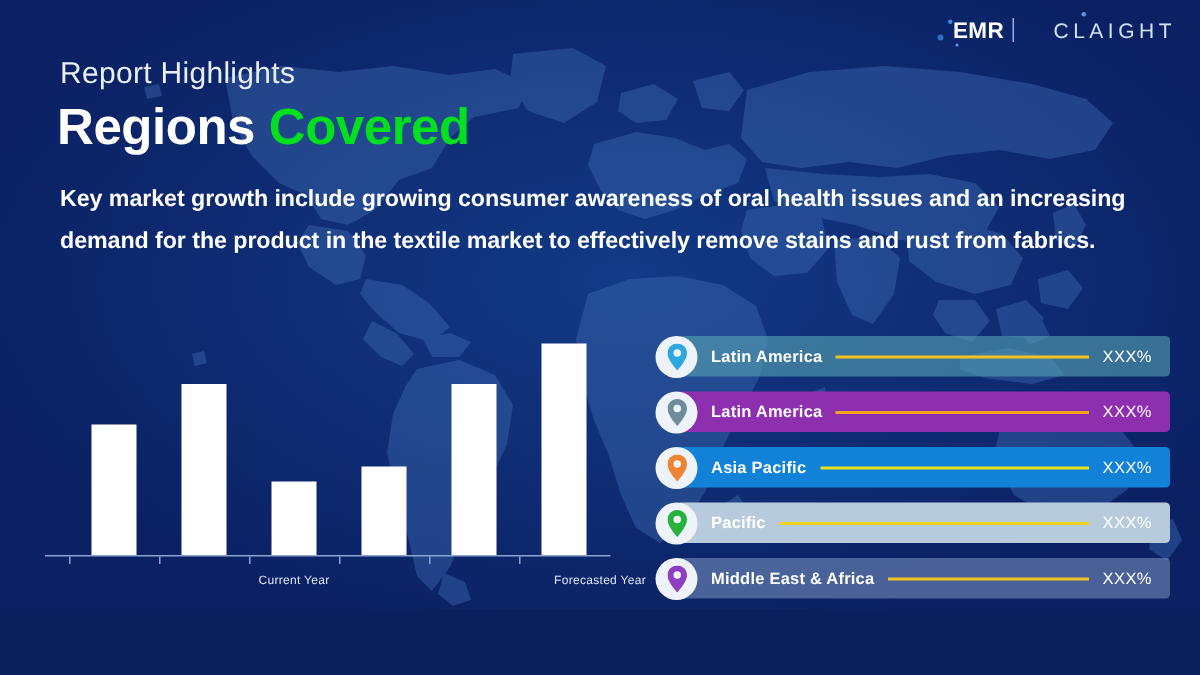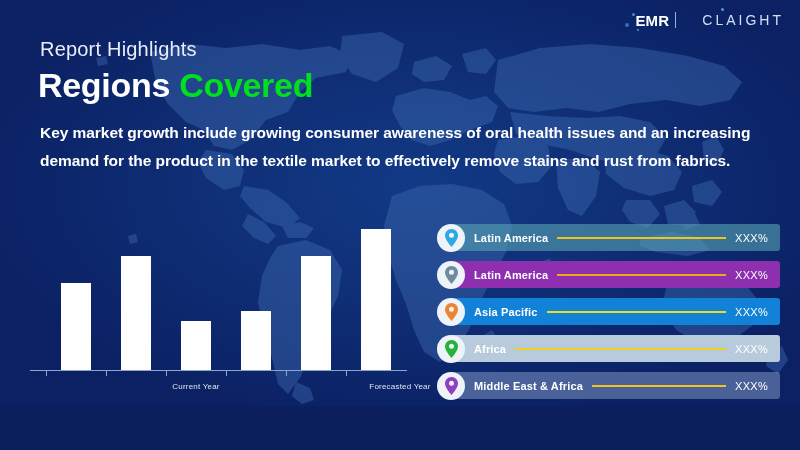--- a/index.html
+++ b/index.html
@@ -367,21 +367,21 @@
         <span class="pct">XXX%</span>
       </div>
       <div class="legend-row">
         <div class="row-bg" style="background: rgb(184, 203, 220);"></div>
         <div class="pin">
           <svg width="13" height="18" viewBox="0 0 13 18">
             <path d="M6.5 0C2.9 0 0 2.9 0 6.5C0 11 6.5 18 6.5 18S13 11 13 6.5C13 2.9 10.1 0 6.5 0Z" fill="#27b23e"></path>
             <circle cx="6.5" cy="6.3" r="2.5" fill="#eef3f9"></circle>
           </svg>
         </div>
-        <span class="region-name">Africa</span>
+        <span class="region-name">Pacific</span>
         <span class="dash" style="background: rgb(242, 209, 30);"></span>
         <span class="pct">XXX%</span>
       </div>
       <div class="legend-row">
         <div class="row-bg" style="background: rgba(150, 175, 215, 0.45);"></div>
         <div class="pin">
           <svg width="13" height="18" viewBox="0 0 13 18">
             <path d="M6.5 0C2.9 0 0 2.9 0 6.5C0 11 6.5 18 6.5 18S13 11 13 6.5C13 2.9 10.1 0 6.5 0Z" fill="#8e3fc0"></path>
             <circle cx="6.5" cy="6.3" r="2.5" fill="#eef3f9"></circle>
           </svg>

